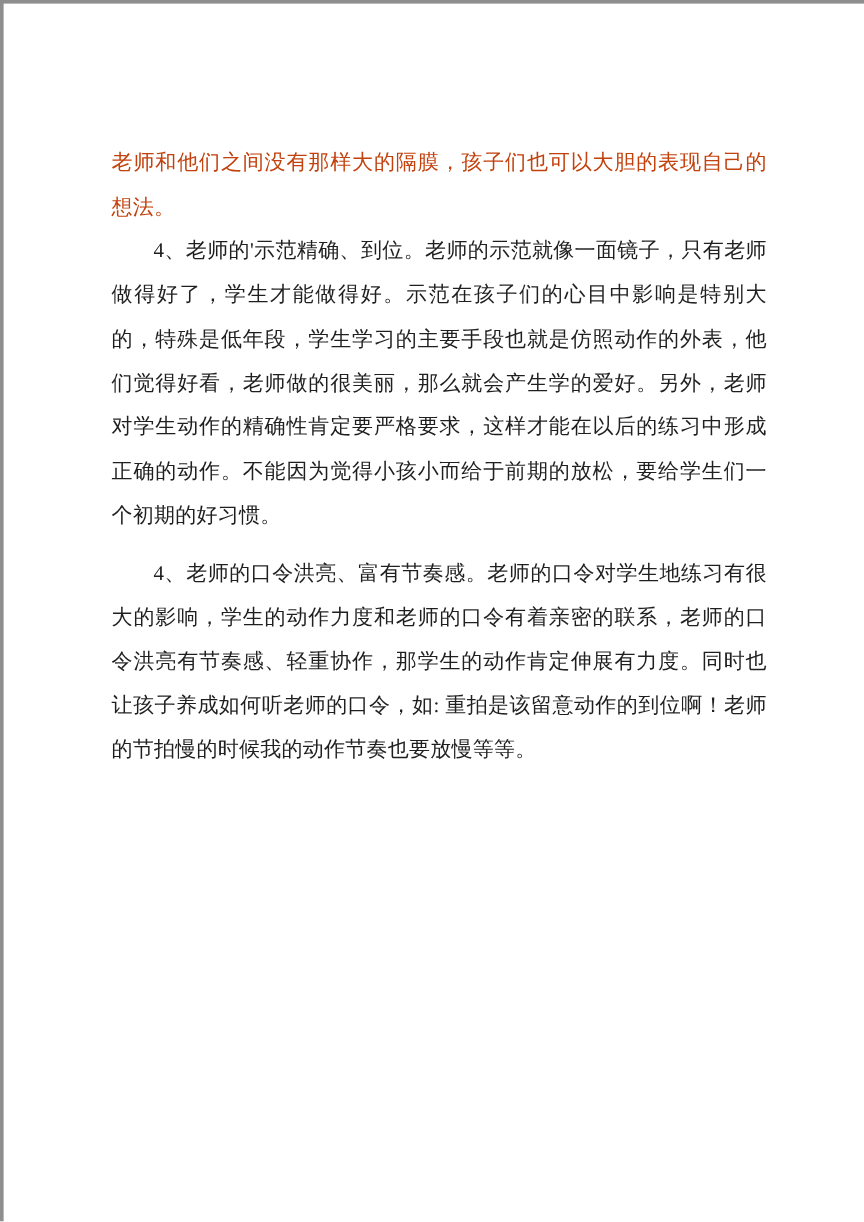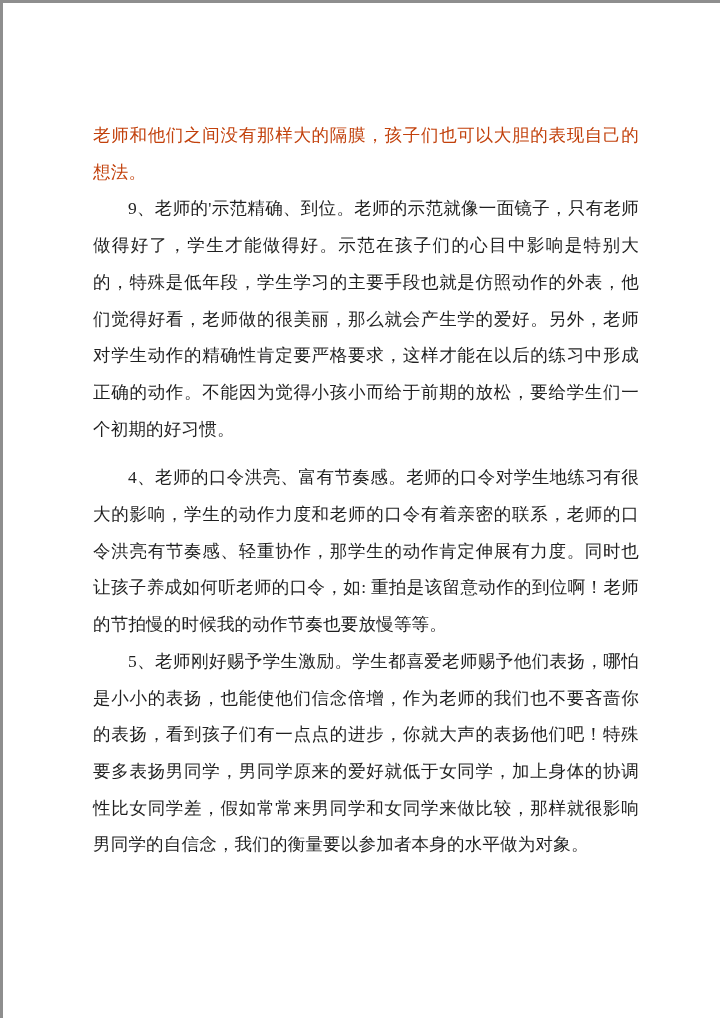--- a/index.html
+++ b/index.html
@@ -39,17 +39,16 @@
   .content p.indent {
     text-indent: 2em;
   }
 </style>
 </head>
 <body>
 
 <div class="page" style="border-top-color: rgb(142, 142, 142); border-left-color: rgb(142, 142, 142);">
   <div class="content">
       <p class="" style="color: #c2410c;">老师和他们之间没有那样大的隔膜，孩子们也可以大胆的表现自己的想法。</p>
-      <p class="indent" style="color: rgb(31, 31, 31);">9、老师的'示范精确、到位。老师的示范就像一面镜子，只有老师做得好了，学生才能做得好。示范在孩子们的心目中影响是特别大的，特殊是低年段，学生学习的主要手段也就是仿照动作的外表，他们觉得好看，老师做的很美丽，那么就会产生学的爱好。另外，老师对学生动作的精确性肯定要严格要求，这样才能在以后的练习中形成正确的动作。不能因为觉得小孩小而给于前期的放松，要给学生们一个初期的好习惯。</p>
+      <p class="indent" style="color: rgb(31, 31, 31);">4、老师的'示范精确、到位。老师的示范就像一面镜子，只有老师做得好了，学生才能做得好。示范在孩子们的心目中影响是特别大的，特殊是低年段，学生学习的主要手段也就是仿照动作的外表，他们觉得好看，老师做的很美丽，那么就会产生学的爱好。另外，老师对学生动作的精确性肯定要严格要求，这样才能在以后的练习中形成正确的动作。不能因为觉得小孩小而给于前期的放松，要给学生们一个初期的好习惯。</p>
       <p class="indent" style="color: rgb(31, 31, 31); margin-top: 12px;">4、老师的口令洪亮、富有节奏感。老师的口令对学生地练习有很大的影响，学生的动作力度和老师的口令有着亲密的联系，老师的口令洪亮有节奏感、轻重协作，那学生的动作肯定伸展有力度。同时也让孩子养成如何听老师的口令，如: 重拍是该留意动作的到位啊！老师的节拍慢的时候我的动作节奏也要放慢等等。</p>
-      <p class="indent" style="color: rgb(31, 31, 31);">5、老师刚好赐予学生激励。学生都喜爱老师赐予他们表扬，哪怕是小小的表扬，也能使他们信念倍增，作为老师的我们也不要吝啬你的表扬，看到孩子们有一点点的进步，你就大声的表扬他们吧！特殊要多表扬男同学，男同学原来的爱好就低于女同学，加上身体的协调性比女同学差，假如常常来男同学和女同学来做比较，那样就很影响男同学的自信念，我们的衡量要以参加者本身的水平做为对象。</p>
     </div>
 </div>
 
 </body></html>

